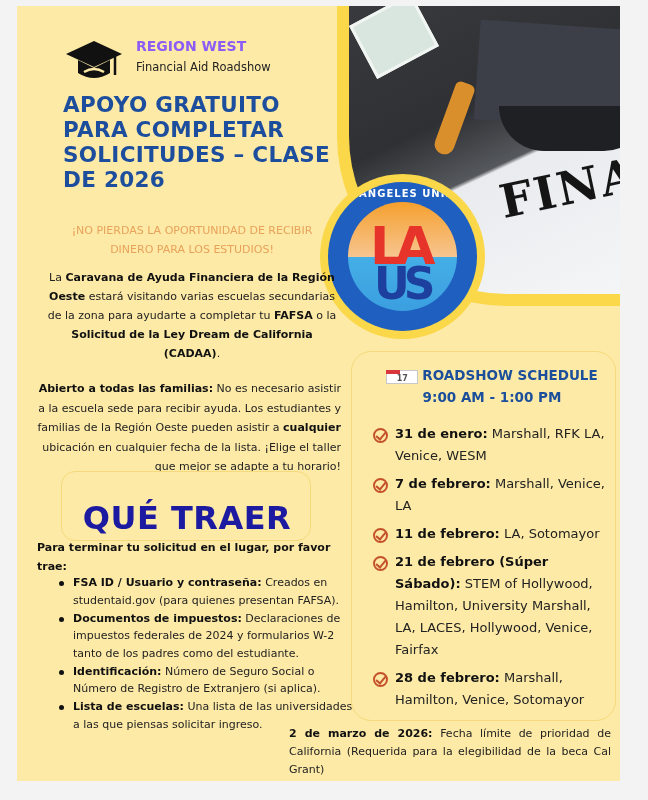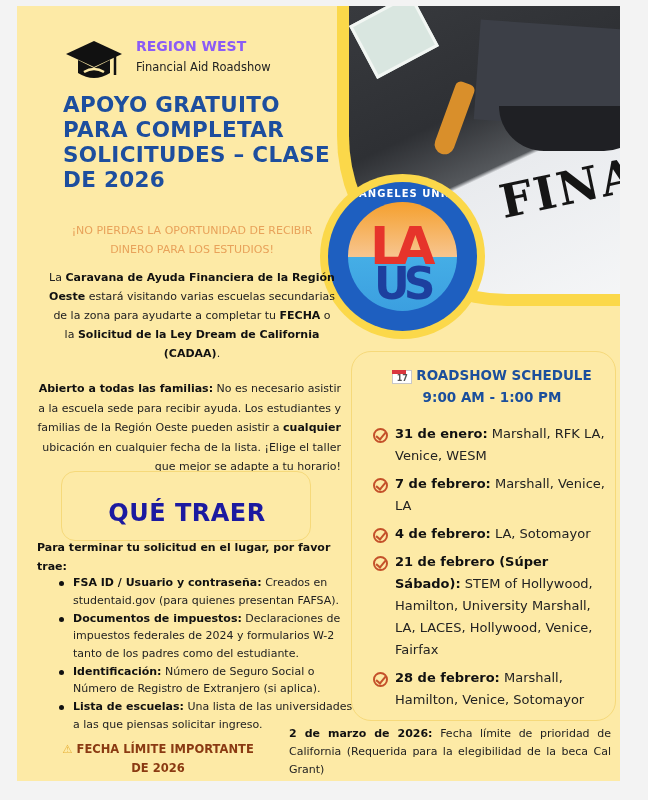--- a/index.html
+++ b/index.html
@@ -86,21 +86,21 @@
     position: absolute; left: 12px; top: 373px; width: 312px; text-align: right;
     font-size: 11px; line-height: 19.5px; color: #222;
   }
   b { font-weight: bold; color: #111; }
   .que-box {
     position: absolute; left: 44px; top: 465px; width: 250px; height: 70px;
     border: 1.5px solid #f6d97a; border-radius: 14px;
   }
   .que-title {
     position: absolute; left: 40px; top: 493px; width: 260px; text-align: center;
-    font-size: 24px; font-weight: bold; color: #1c1aa0; letter-spacing: 0.5px;
+    font-size: 32px; font-weight: bold; color: #1c1aa0; letter-spacing: 0.5px;
   }
   .bring-intro {
     position: absolute; left: 20px; top: 532px; width: 305px;
     font-size: 11px; line-height: 19px; font-weight: bold; color: #111;
   }
   .bring-list {
     position: absolute; left: 40px; top: 568px; width: 300px; list-style: none;
     font-size: 11px; line-height: 17.5px; color: #222;
   }
   .bring-list li { position: relative; padding-left: 16px; margin-bottom: 0.5px; }
@@ -119,21 +119,21 @@
   
   .sched-box {
     position: absolute; left: 334px; top: 345px; width: 265px; height: 370px;
     border: 1.5px solid #f6d97a; border-radius: 20px;
   }
   .sched-head {
     position: absolute; left: 350px; top: 358px; width: 250px; text-align: center;
     font-size: 13.5px; line-height: 22px; font-weight: bold; color: #1b4f9c;
   }
   .cal-icon {
-    display: inline-block; width: 20px; height: 14px; background: #fff; border: 1px solid #c8c8c8;
+    display: inline-block; width: 32px; height: 14px; background: #fff; border: 1px solid #c8c8c8;
     position: relative; vertical-align: -1px; margin-right: 4px; font-size: 8px; line-height: 16px; color: #555; text-align: center;
   }
   .cal-icon::before { content: ""; position: absolute; left: -1px; top: -1px; width: 14px; height: 4px; background: #d9363e; }
   .sched-list { position: absolute; left: 356px; top: 417px; width: 240px; list-style: none; }
   .sched-item { position: relative; padding-left: 22px; font-size: 13px; line-height: 22px; color: #222; margin-bottom: 6px; }
   .sched-item .chk {
     position: absolute; left: 0; top: 5px; width: 15px; height: 15px; border-radius: 50%;
     border: 2px solid #c4512a;
   }
   .sched-item .chk::after {
@@ -171,50 +171,46 @@
     <path d="M20 33 Q30 27 40 33" stroke="#fdeaa6" stroke-width="2.5" fill="none"></path>
     <line x1="51" y1="17" x2="51" y2="36" stroke="#111" stroke-width="2.5"></line>
   </svg>
   <div class="region">REGION WEST</div>
   <div class="roadshow-sub">Financial Aid Roadshow</div>
   <div class="title">APOYO GRATUITO PARA COMPLETAR SOLICITUDES – CLASE DE 2026</div>
 
   <div class="tagline">¡NO PIERDAS LA OPORTUNIDAD DE RECIBIR DINERO PARA LOS ESTUDIOS!</div>
 
   <div class="intro">
-    <span>La </span><b>Caravana de Ayuda Financiera de la Región Oeste</b><span> estará visitando varias escuelas secundarias de la zona para ayudarte a completar tu </span><b>FECHA</b><span> o la </span><b>Solicitud de la Ley Dream de California (CADAA)</b><span>.</span>
+    <span>La </span><b>Caravana de Ayuda Financiera de la Región Oeste</b><span> estará visitando varias escuelas secundarias de la zona para ayudarte a completar tu </span><b>FAFSA</b><span> o la </span><b>Solicitud de la Ley Dream de California (CADAA)</b><span>.</span>
   </div>
 
   <div class="families">
     <b>Abierto a todas las familias:</b><span> No es necesario asistir a la escuela sede para recibir ayuda. Los estudiantes y familias de la Región Oeste pueden asistir a </span><b>cualquier</b><span> ubicación en cualquier fecha de la lista. ¡Elige el taller que mejor se adapte a tu horario!</span>
   </div>
 
   <div class="que-box"></div>
   <div class="que-title">QUÉ TRAER</div>
   <div class="bring-intro">Para terminar tu solicitud en el lugar, por favor trae:</div>
   <ul class="bring-list">
     <li><b>FSA ID / Usuario y contraseña:</b><span> Creados en studentaid.gov (para quienes presentan FAFSA).</span></li>
     <li><b>Documentos de impuestos:</b><span> Declaraciones de impuestos federales de 2024 y formularios W-2 tanto de los padres como del estudiante.</span></li>
     <li><b>Identificación:</b><span> Número de Seguro Social o Número de Registro de Extranjero (si aplica).</span></li>
     <li><b>Lista de escuelas:</b><span> Una lista de las universidades a las que piensas solicitar ingreso.</span></li>
   </ul>
 
-  <div class="deadline-label">
-    <span class="warn">⚠</span>
-    <span>FECHA LÍMITE IMPORTANTE DE 2026</span>
-  </div>
   <div class="deadline-text">
     <b>2 de marzo de 2026:</b><span> Fecha límite de prioridad de California (Requerida para la elegibilidad de la beca Cal Grant)</span>
   </div>
 
   <div class="sched-box"></div>
   <div class="sched-head">
     <div><span class="cal-icon">17</span><span>ROADSHOW SCHEDULE</span></div>
     <div>9:00 AM - 1:00 PM</div>
   </div>
   <ul class="sched-list">
     <li class="sched-item"><span class="chk"></span><b>31 de enero:</b><span> Marshall, RFK LA, Venice, WESM</span></li>
     <li class="sched-item"><span class="chk"></span><b>7 de febrero:</b><span> Marshall, Venice, LA</span></li>
-    <li class="sched-item"><span class="chk"></span><b>4 de febrero:</b><span> LA, Sotomayor</span></li>
+    <li class="sched-item"><span class="chk"></span><b>11 de febrero:</b><span> LA, Sotomayor</span></li>
     <li class="sched-item"><span class="chk"></span><b>21 de febrero (Súper Sábado):</b><span> STEM of Hollywood, Hamilton, University Marshall, LA, LACES, Hollywood, Venice, Fairfax</span></li>
     <li class="sched-item"><span class="chk"></span><b>28 de febrero:</b><span> Marshall, Hamilton, Venice, Sotomayor</span></li>
   </ul>
 </div>
 
 </body></html>

